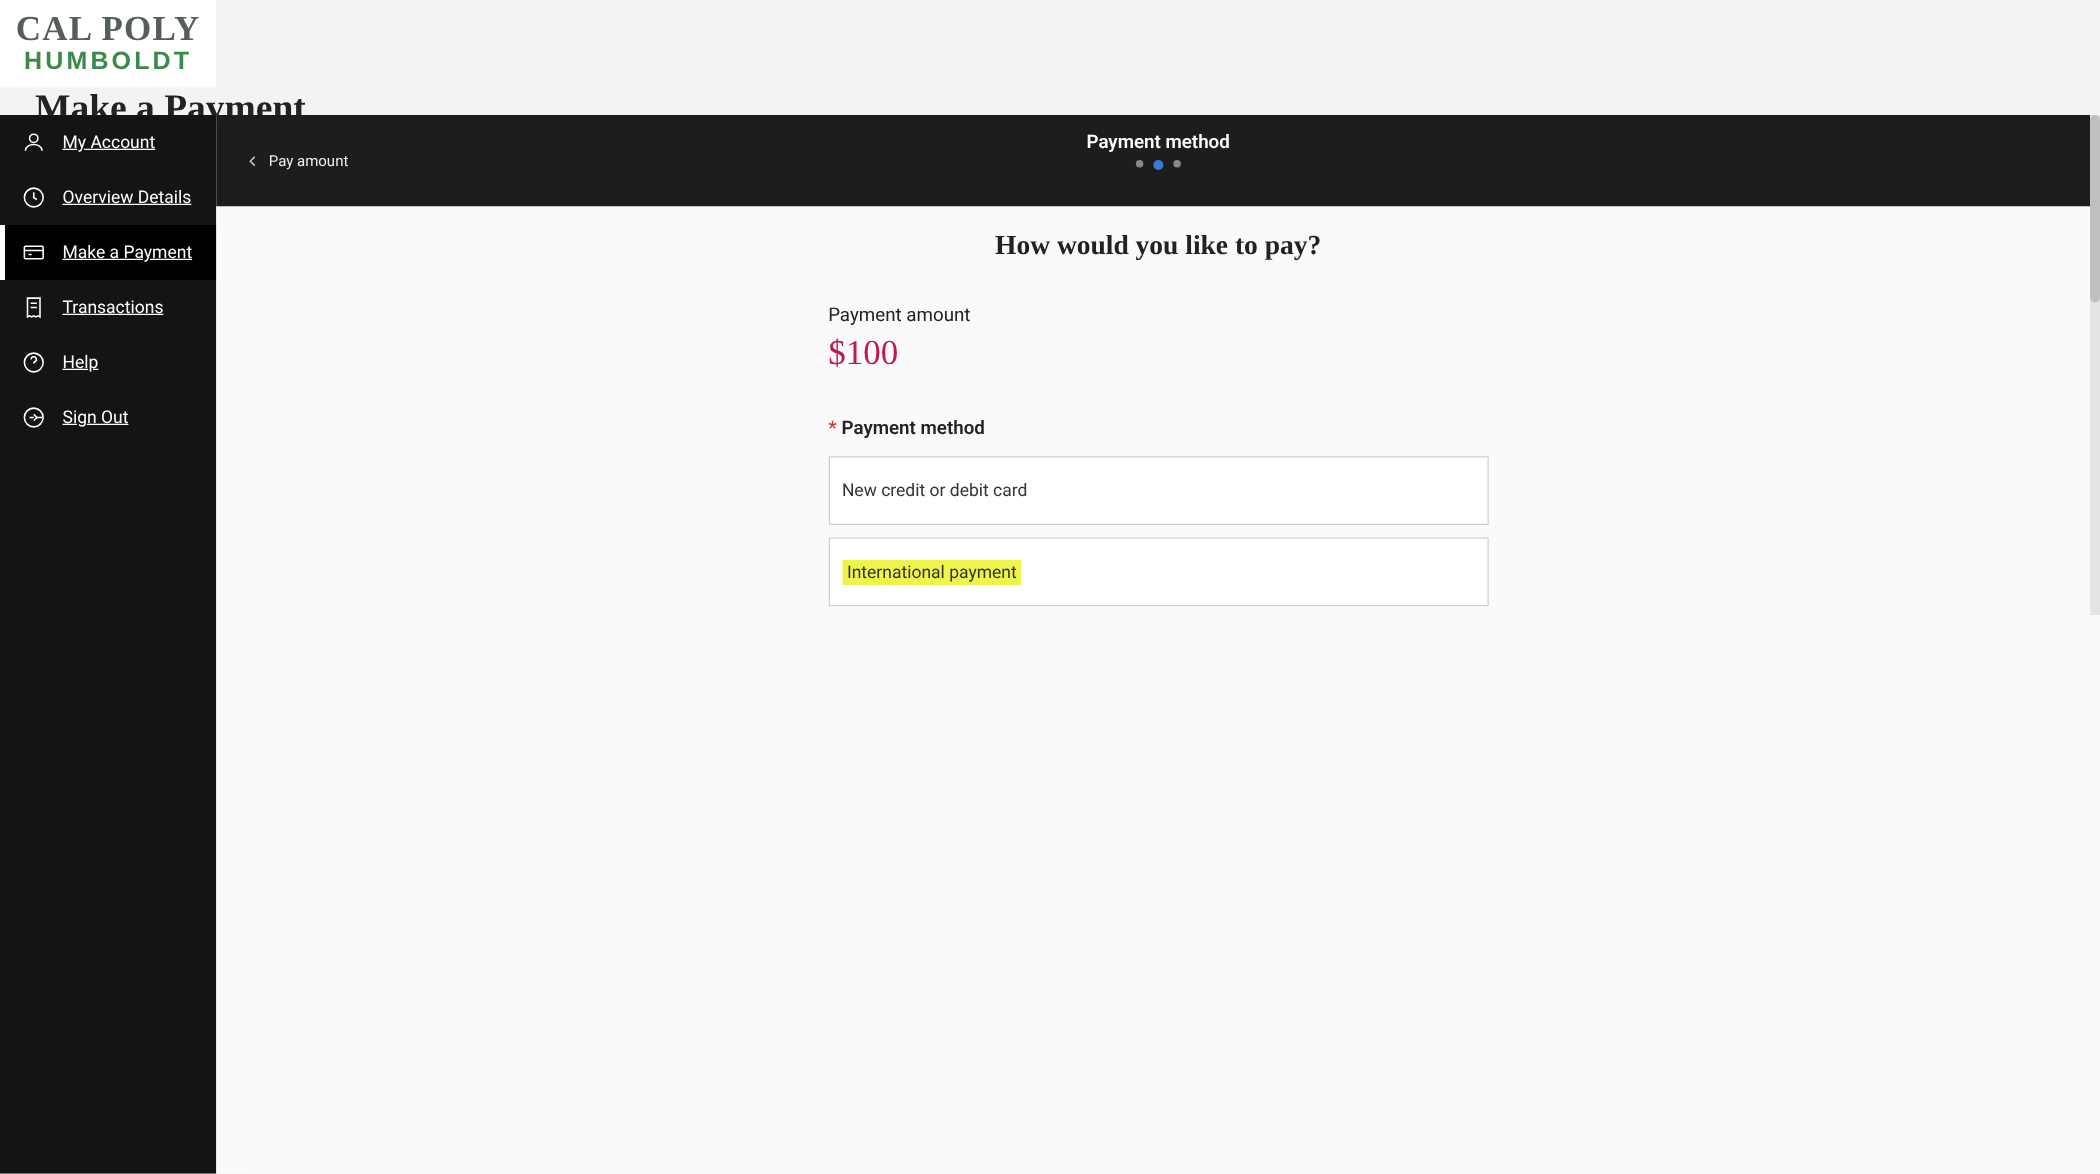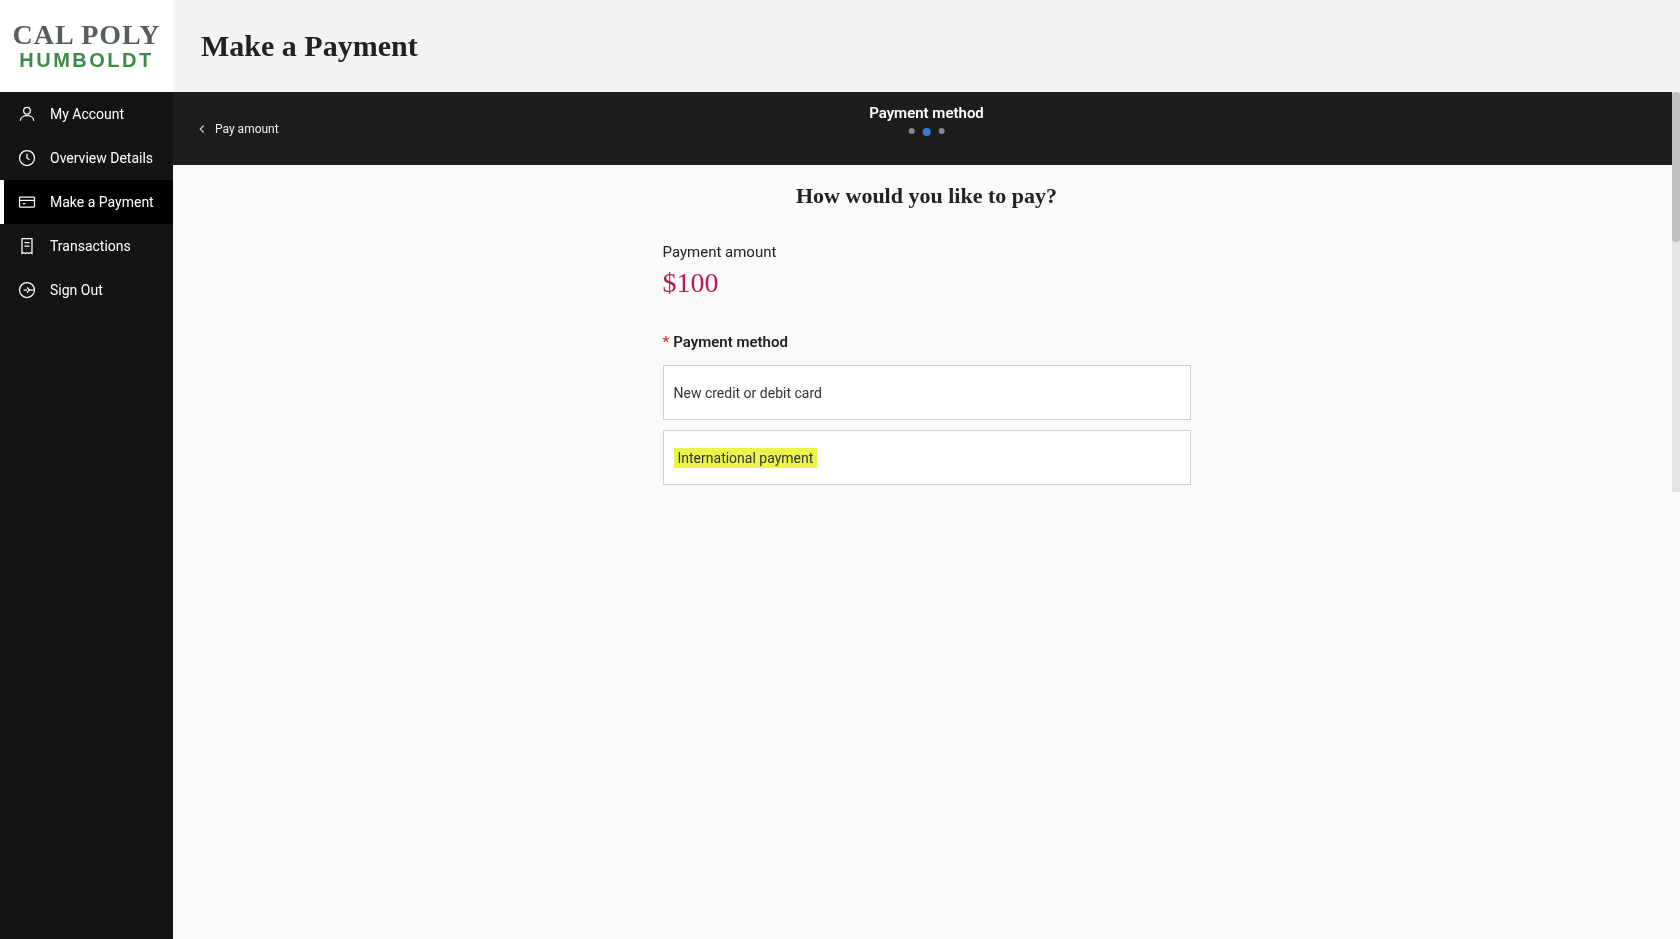--- a/index.html
+++ b/index.html
@@ -13,20 +13,21 @@
   flex-direction: column;
 }
 .app {
   display: flex;
   flex-direction: column;
   height: 100%;
 }
 .top-row {
   display: flex;
   height: 92px;
+  flex-direction: column;
 }
 .logo-box {
   width: 173px;
   background: #fff;
   display: flex;
   flex-direction: column;
   justify-content: center;
   align-items: center;
   padding: 10px;
 }
@@ -61,20 +62,21 @@
 .body-row {
   display: flex;
   flex: 1;
   min-height: 0;
 }
 .sidebar {
   width: 173px;
   background: #141414;
   color: #fff;
   flex-shrink: 0;
+  text-decoration: underline;
 }
 .side-item {
   display: flex;
   align-items: center;
   height: 44px;
   padding-left: 16px;
   font-size: 14px;
   color: #fff;
   cursor: pointer;
 }
@@ -283,20 +285,29 @@
         <span>Make a Payment</span>
       </div>
       <div class="side-item">
         <span class="side-icon">
           <svg width="20" height="20" viewBox="0 0 24 24">
               <path d="M6 3h12v18l-2-1-2 1-2-1-2 1-2-1-2 1z"></path>
               <path d="M9 8h6M9 12h6"></path>
             </svg>
         </span>
         <span>Transactions</span>
+      </div>
+      <div class="side-item">
+        <span class="side-icon">
+          <svg width="20" height="20" viewBox="0 0 24 24">
+              <circle cx="12" cy="12" r="9"></circle>
+              <path d="M9.5 9a2.5 2.5 0 1 1 3.5 2.3c-.8.4-1 1-1 1.7M12 17h.01"></path>
+            </svg>
+        </span>
+        <span>Help</span>
       </div>
       <div class="side-item">
         <span class="side-icon">
           <svg width="20" height="20" viewBox="0 0 24 24">
               <circle cx="12" cy="12" r="9"></circle>
               <path d="M12 8v4M15 12l-3 3-3-3" transform="rotate(-90 12 12)"></path>
               <path d="M14 12h6"></path>
             </svg>
         </span>
         <span>Sign Out</span>

